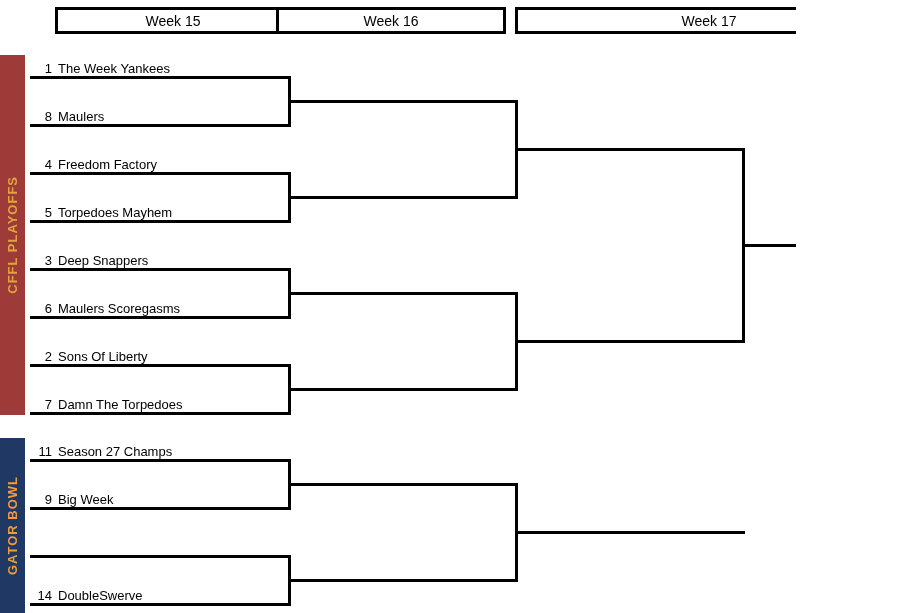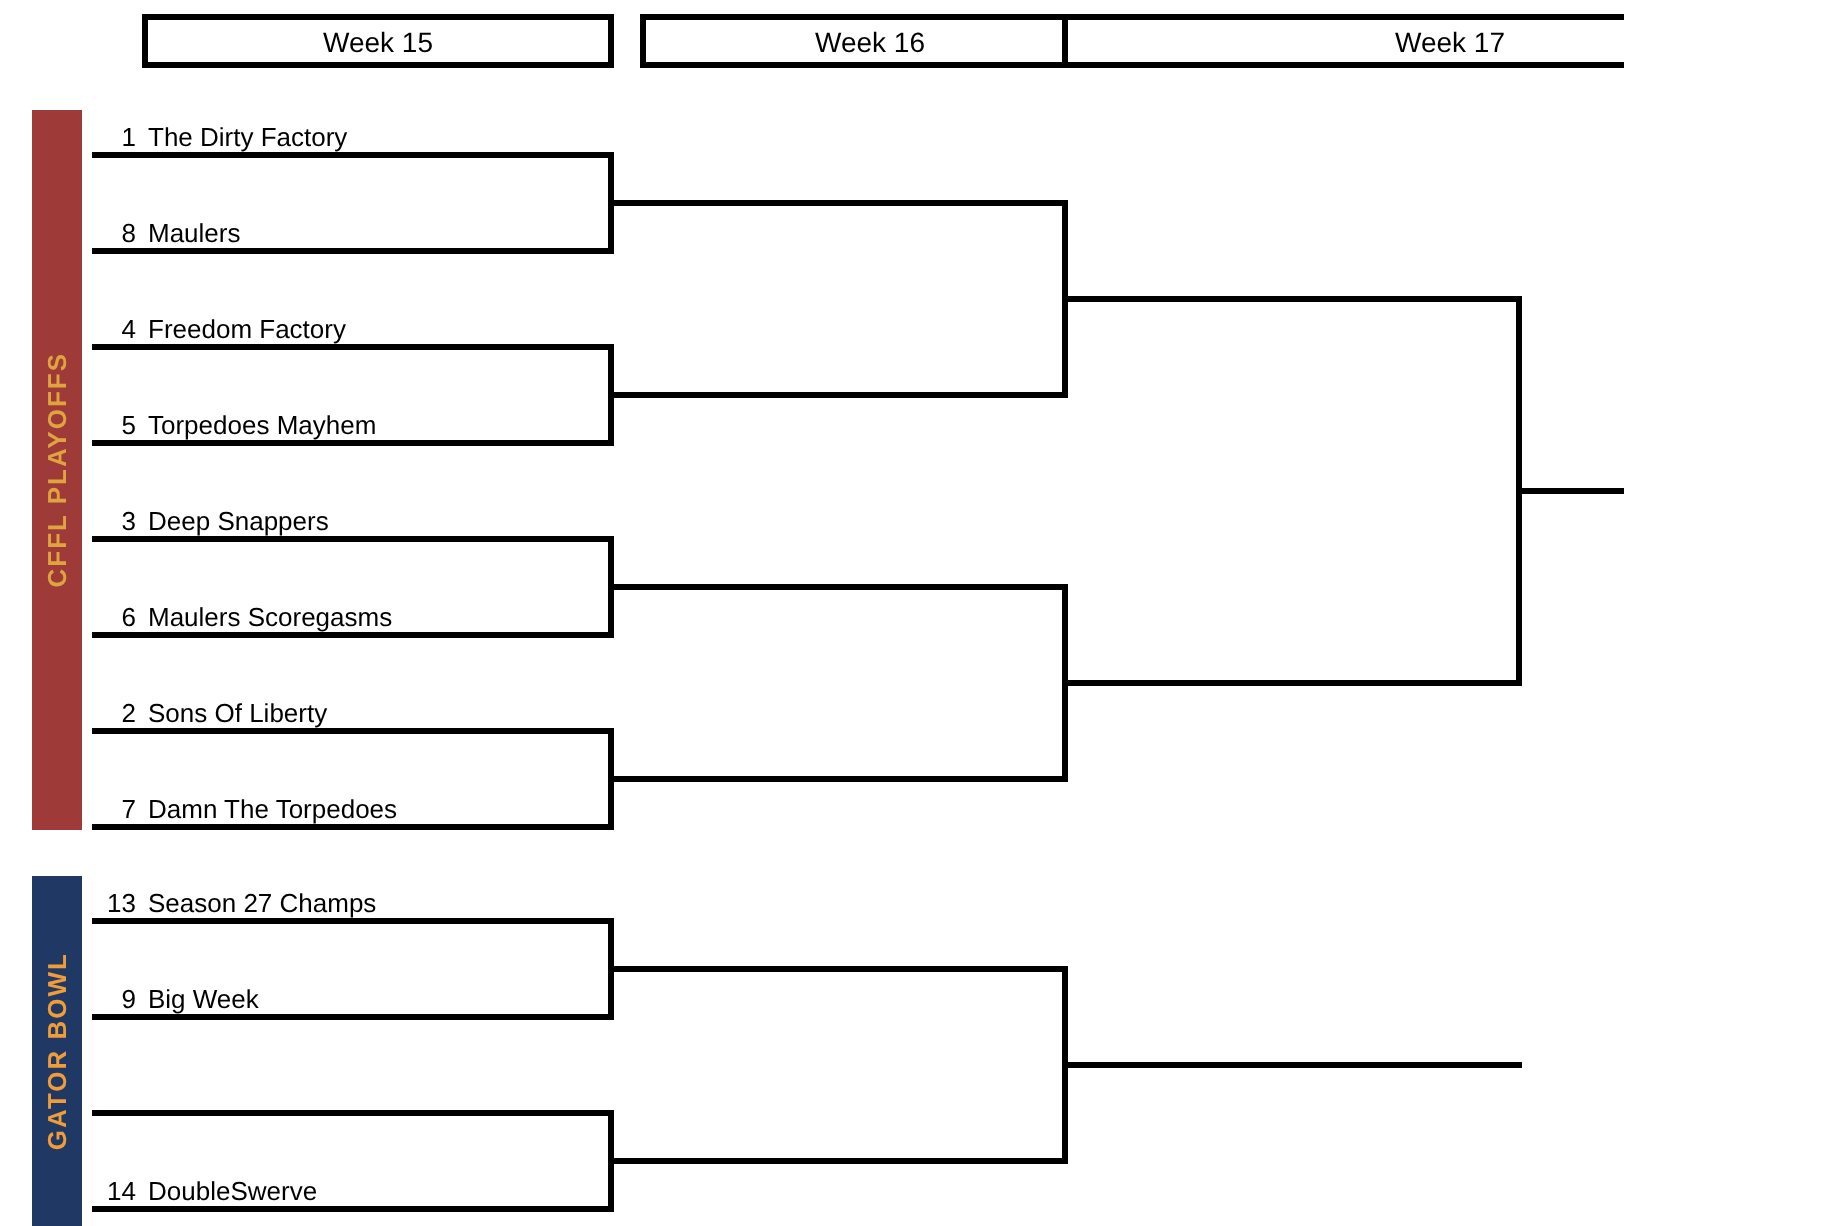--- a/index.html
+++ b/index.html
@@ -1,21 +1,21 @@
 <!DOCTYPE html>
 <html><head>
 <meta charset="utf-8">
 <style>
   html,body{margin:0;padding:0;}
   body{
     width:911px;height:613px;background:#ffffff;
     font-family:"Liberation Sans", sans-serif;
     -webkit-font-smoothing:antialiased;
   }
-  #stage{position:relative;width:796px;height:613px;background:#ffffff;overflow:hidden;margin-left:16px;}
+  #stage{position:relative;width:796px;height:613px;background:#ffffff;overflow:hidden;}
 
   
   .week-box{
     position:absolute;top:7px;height:27px;
     border:3px solid #000;box-sizing:border-box;
     display:flex;align-items:center;justify-content:center;
     font-size:14px;color:#000;background:#fff;
   }
 
   
@@ -43,37 +43,37 @@
   }
 </style>
 </head>
 <body>
 
 <div id="stage">
 
   <div class="week-box" style="left:55px;width:236px;">
       <span>Week 15</span>
     </div>
-  <div class="week-box" style="left:304px;width:230px;">
+  <div class="week-box" style="left:276px;width:230px;">
       <span>Week 16</span>
     </div>
   <div class="week-box" style="left:515px;width:388px;">
       <span>Week 17</span>
     </div>
 
   <div class="banner" style="top:55px;height:360px;background:#9E3A38;">
     <span class="vtext" style="color:#E0A43F;">CFFL PLAYOFFS</span>
   </div>
   <div class="banner" style="top:438px;height:175px;background:#1F3864;">
     <span class="vtext" style="color:#F09C38;">GATOR BOWL</span>
   </div>
 
   <div class="team" style="top:58px;">
       <span class="seed">1</span>
-      <span class="name">The Dirty Factory</span>
+      <span class="name">The Week Yankees</span>
     </div>
   <div class="team" style="top:106px;">
       <span class="seed">8</span>
       <span class="name">Maulers</span>
     </div>
   <div class="team" style="top:154px;">
       <span class="seed">4</span>
       <span class="name">Freedom Factory</span>
     </div>
   <div class="team" style="top:202px;">
@@ -91,21 +91,21 @@
   <div class="team" style="top:346px;">
       <span class="seed">2</span>
       <span class="name">Sons Of Liberty</span>
     </div>
   <div class="team" style="top:394px;">
       <span class="seed">7</span>
       <span class="name">Damn The Torpedoes</span>
     </div>
 
   <div class="team" style="top:441px;">
-      <span class="seed">13</span>
+      <span class="seed">11</span>
       <span class="name">Season 27 Champs</span>
     </div>
   <div class="team" style="top:489px;">
       <span class="seed">9</span>
       <span class="name">Big Week</span>
     </div>
   <div class="team" style="top:585px;">
       <span class="seed">14</span>
       <span class="name">DoubleSwerve</span>
     </div>

